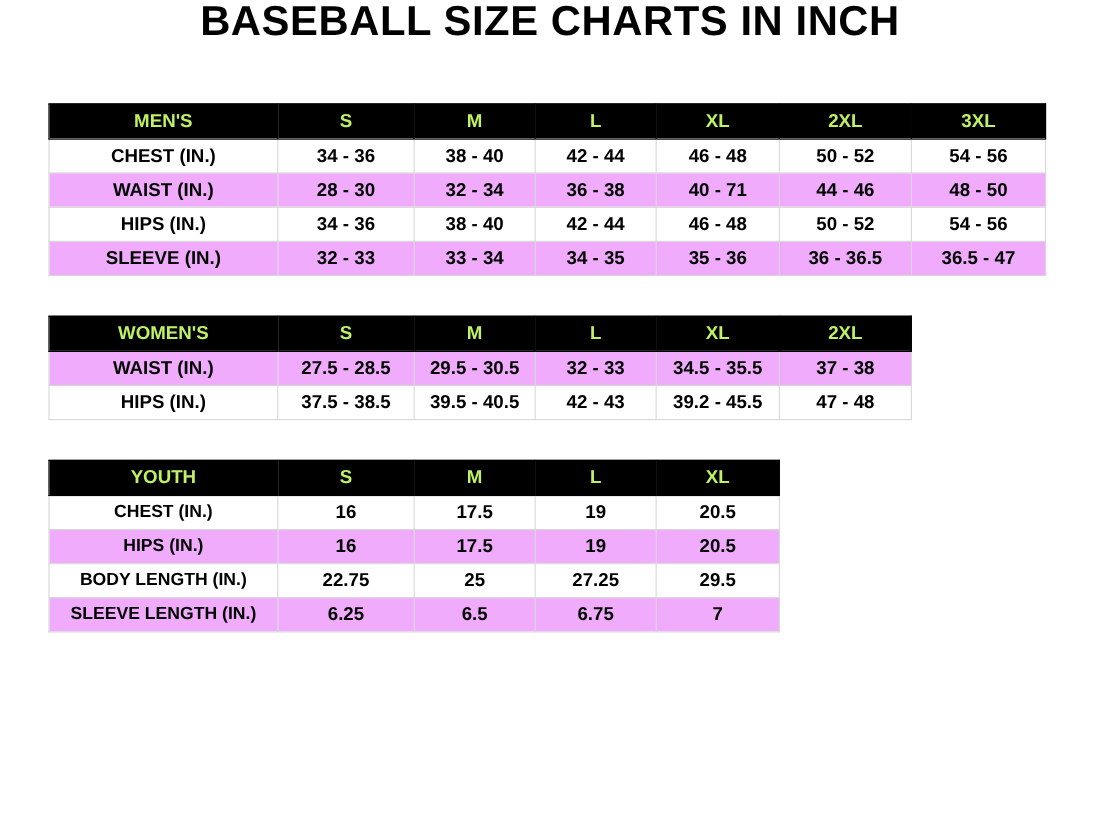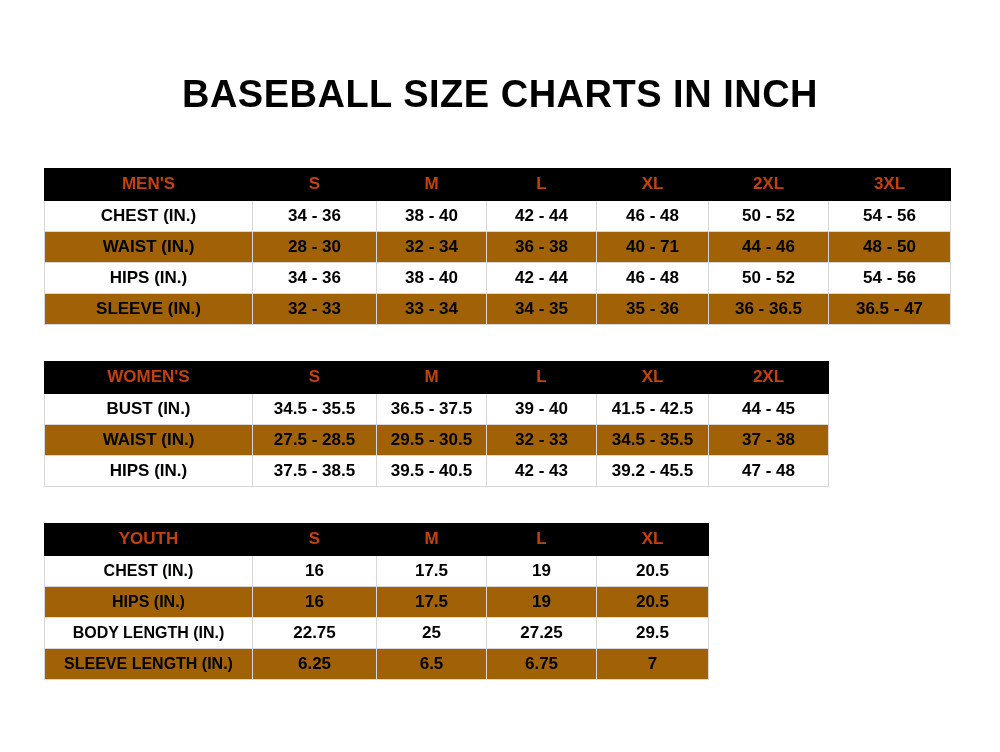--- a/index.html
+++ b/index.html
@@ -18,21 +18,20 @@
     position: relative;
     width: 1000px;
     height: 752px;
     box-sizing: border-box;
   }
   .title {
     text-align: center;
     font-size: 38px;
     font-weight: bold;
     letter-spacing: 0.5px;
-    padding-top: 74px;
     line-height: 1.1;
   }
 
   .tables {
     margin-top: 52px;
     padding-left: 44px;
   }
 
   table.size-table {
     border-collapse: collapse;
@@ -48,28 +47,28 @@
     font-size: 17px;
     height: 31px;
     padding: 0 4px;
     box-sizing: border-box;
     background: #ffffff;
     white-space: nowrap;
   }
 
   table.size-table thead th {
     background: #000000;
-    color: #c2410c;
+    color: #bef264;
     border: 1px solid #000000;
     font-size: 17px;
     height: 32px;
   }
 
   table.size-table tbody tr.alt td {
-    background: #a16207;
+    background: #f0abfc;
   }
 
   
   table.size-table td.rowlabel,
   table.size-table thead th.rowlabel {
     text-align: center;
   }
 
   
   table.men col.c0 { width: 208px; }
@@ -180,28 +179,20 @@
         <tr>
           <th class="rowlabel">WOMEN'S</th>
           <th>S</th>
           <th>M</th>
           <th>L</th>
           <th>XL</th>
           <th>2XL</th>
         </tr>
       </thead>
       <tbody>
-        <tr>
-          <td class="rowlabel">BUST (IN.)</td>
-          <td>34.5 - 35.5</td>
-          <td>36.5 - 37.5</td>
-          <td>39 - 40</td>
-          <td>41.5 - 42.5</td>
-          <td>44 - 45</td>
-        </tr>
         <tr class="alt">
           <td class="rowlabel">WAIST (IN.)</td>
           <td>27.5 - 28.5</td>
           <td>29.5 - 30.5</td>
           <td>32 - 33</td>
           <td>34.5 - 35.5</td>
           <td>37 - 38</td>
         </tr>
         <tr>
           <td class="rowlabel">HIPS (IN.)</td>

